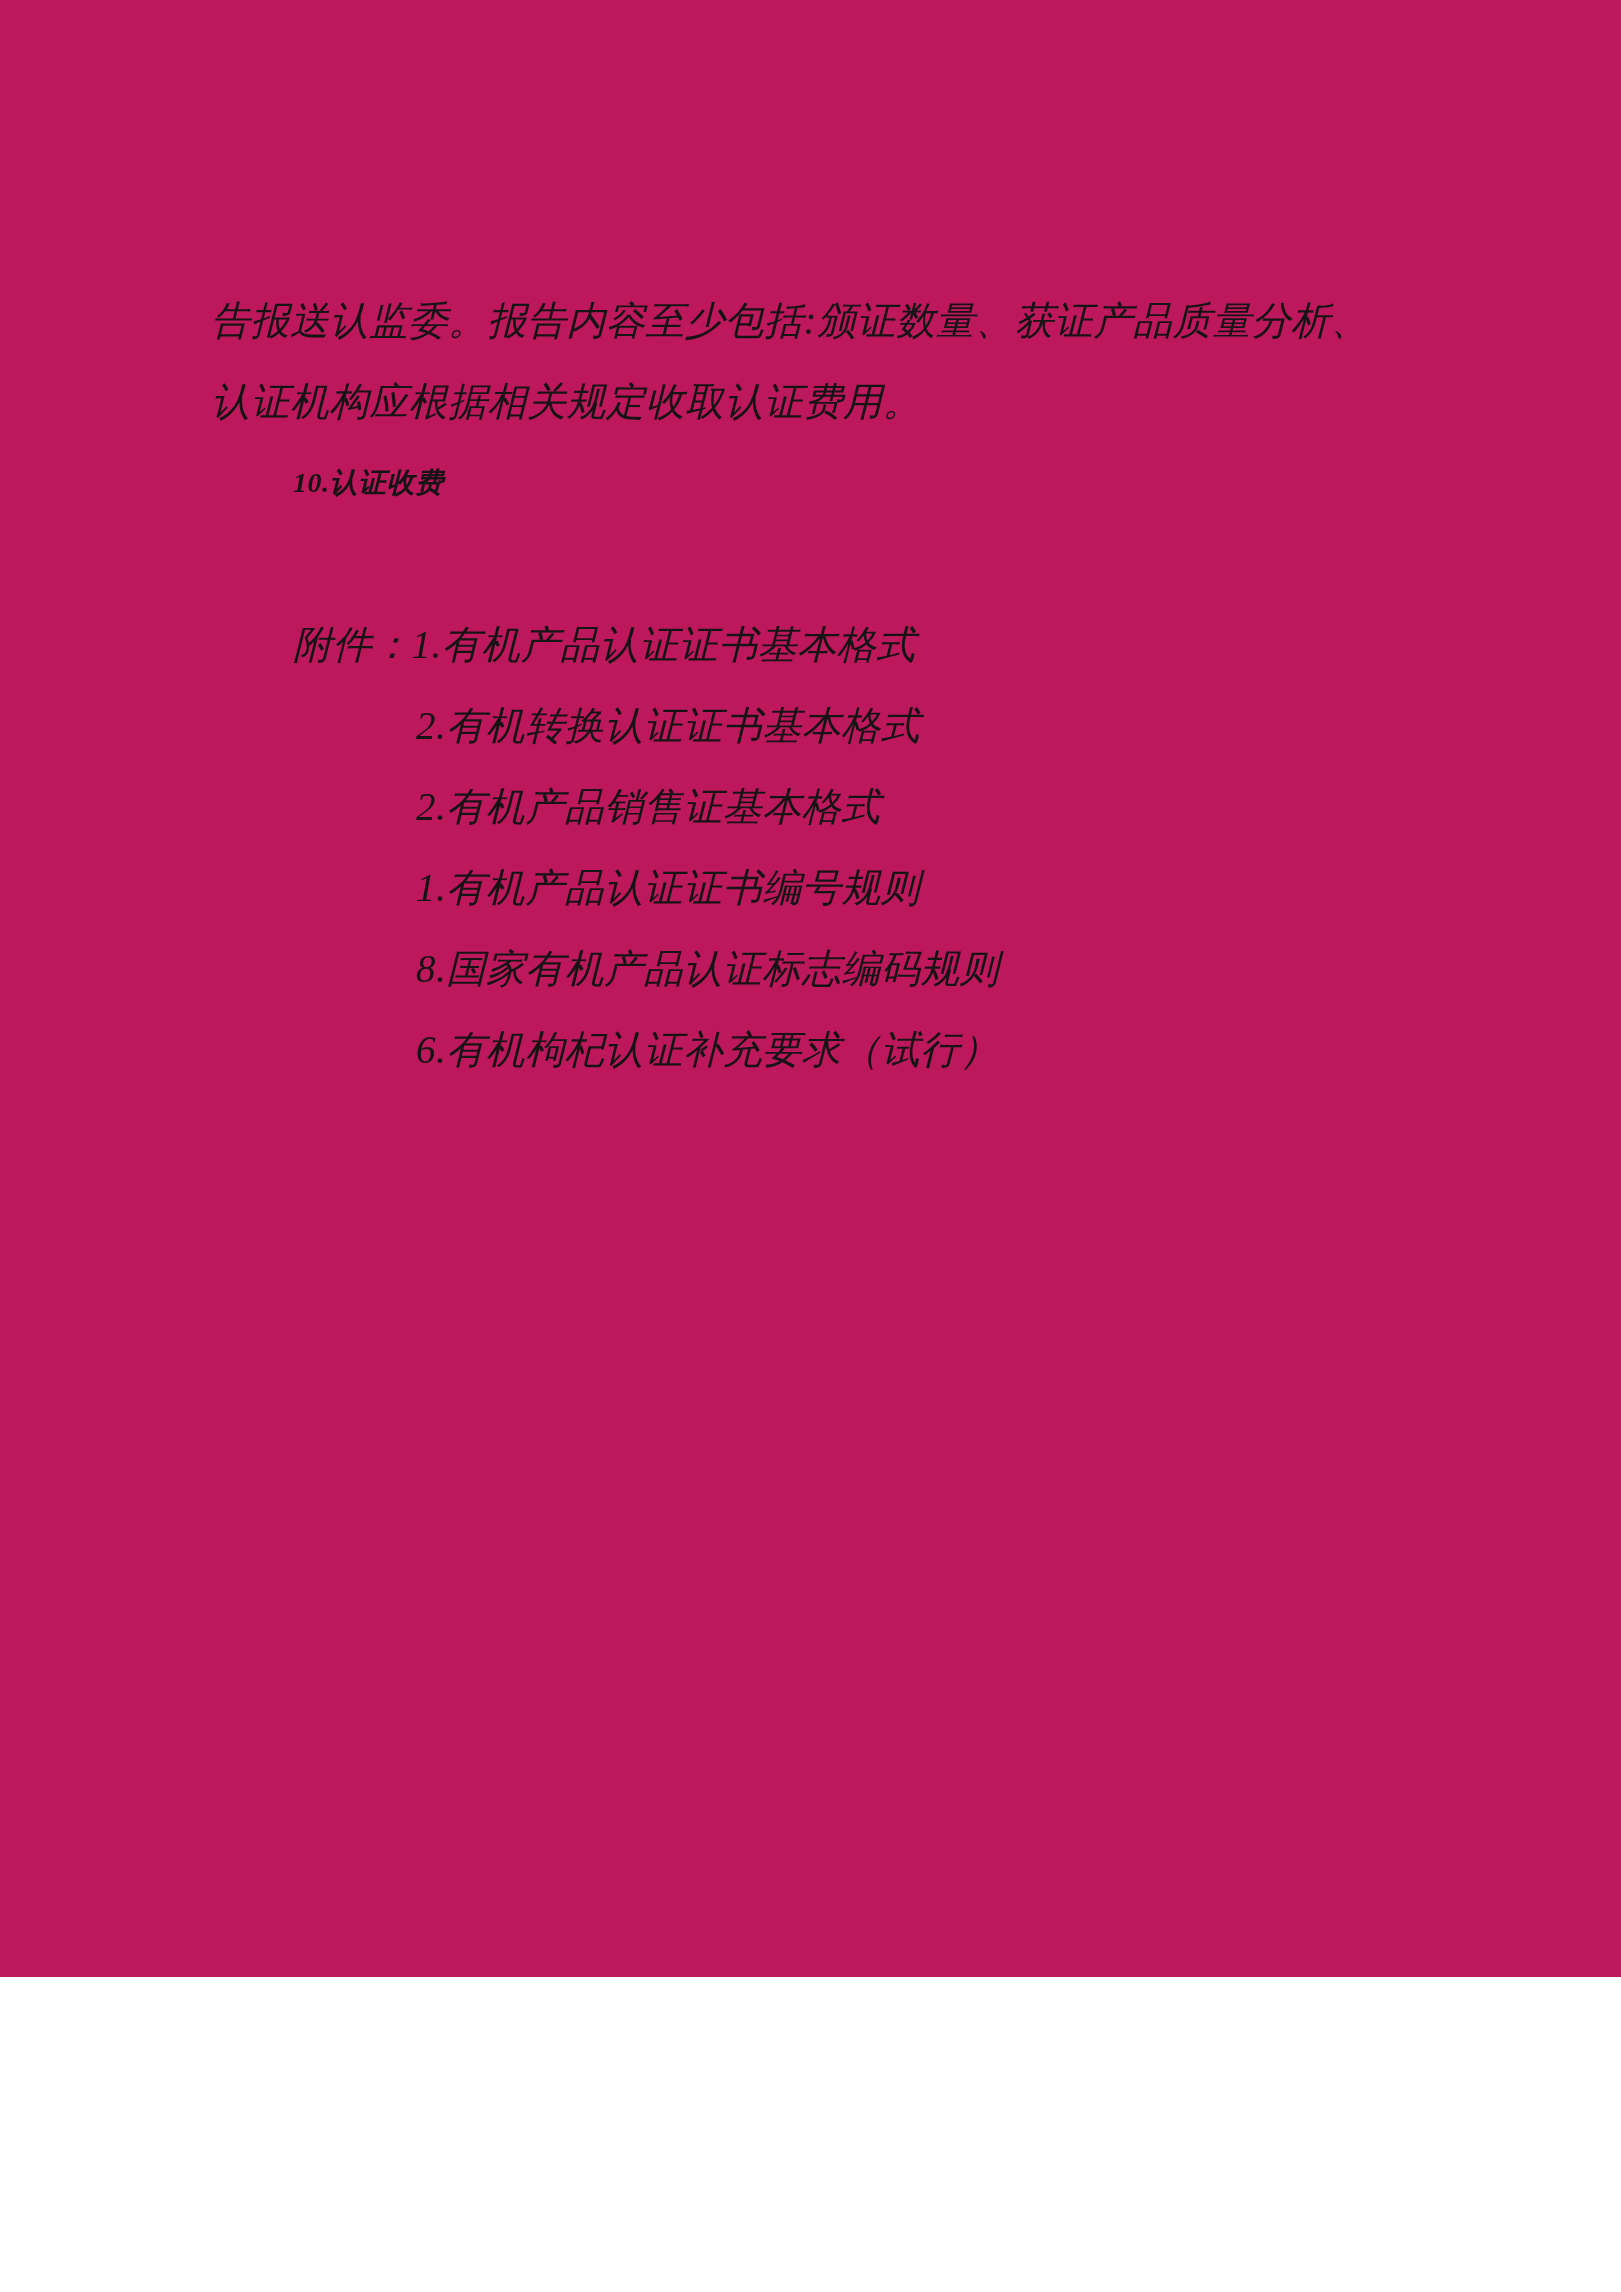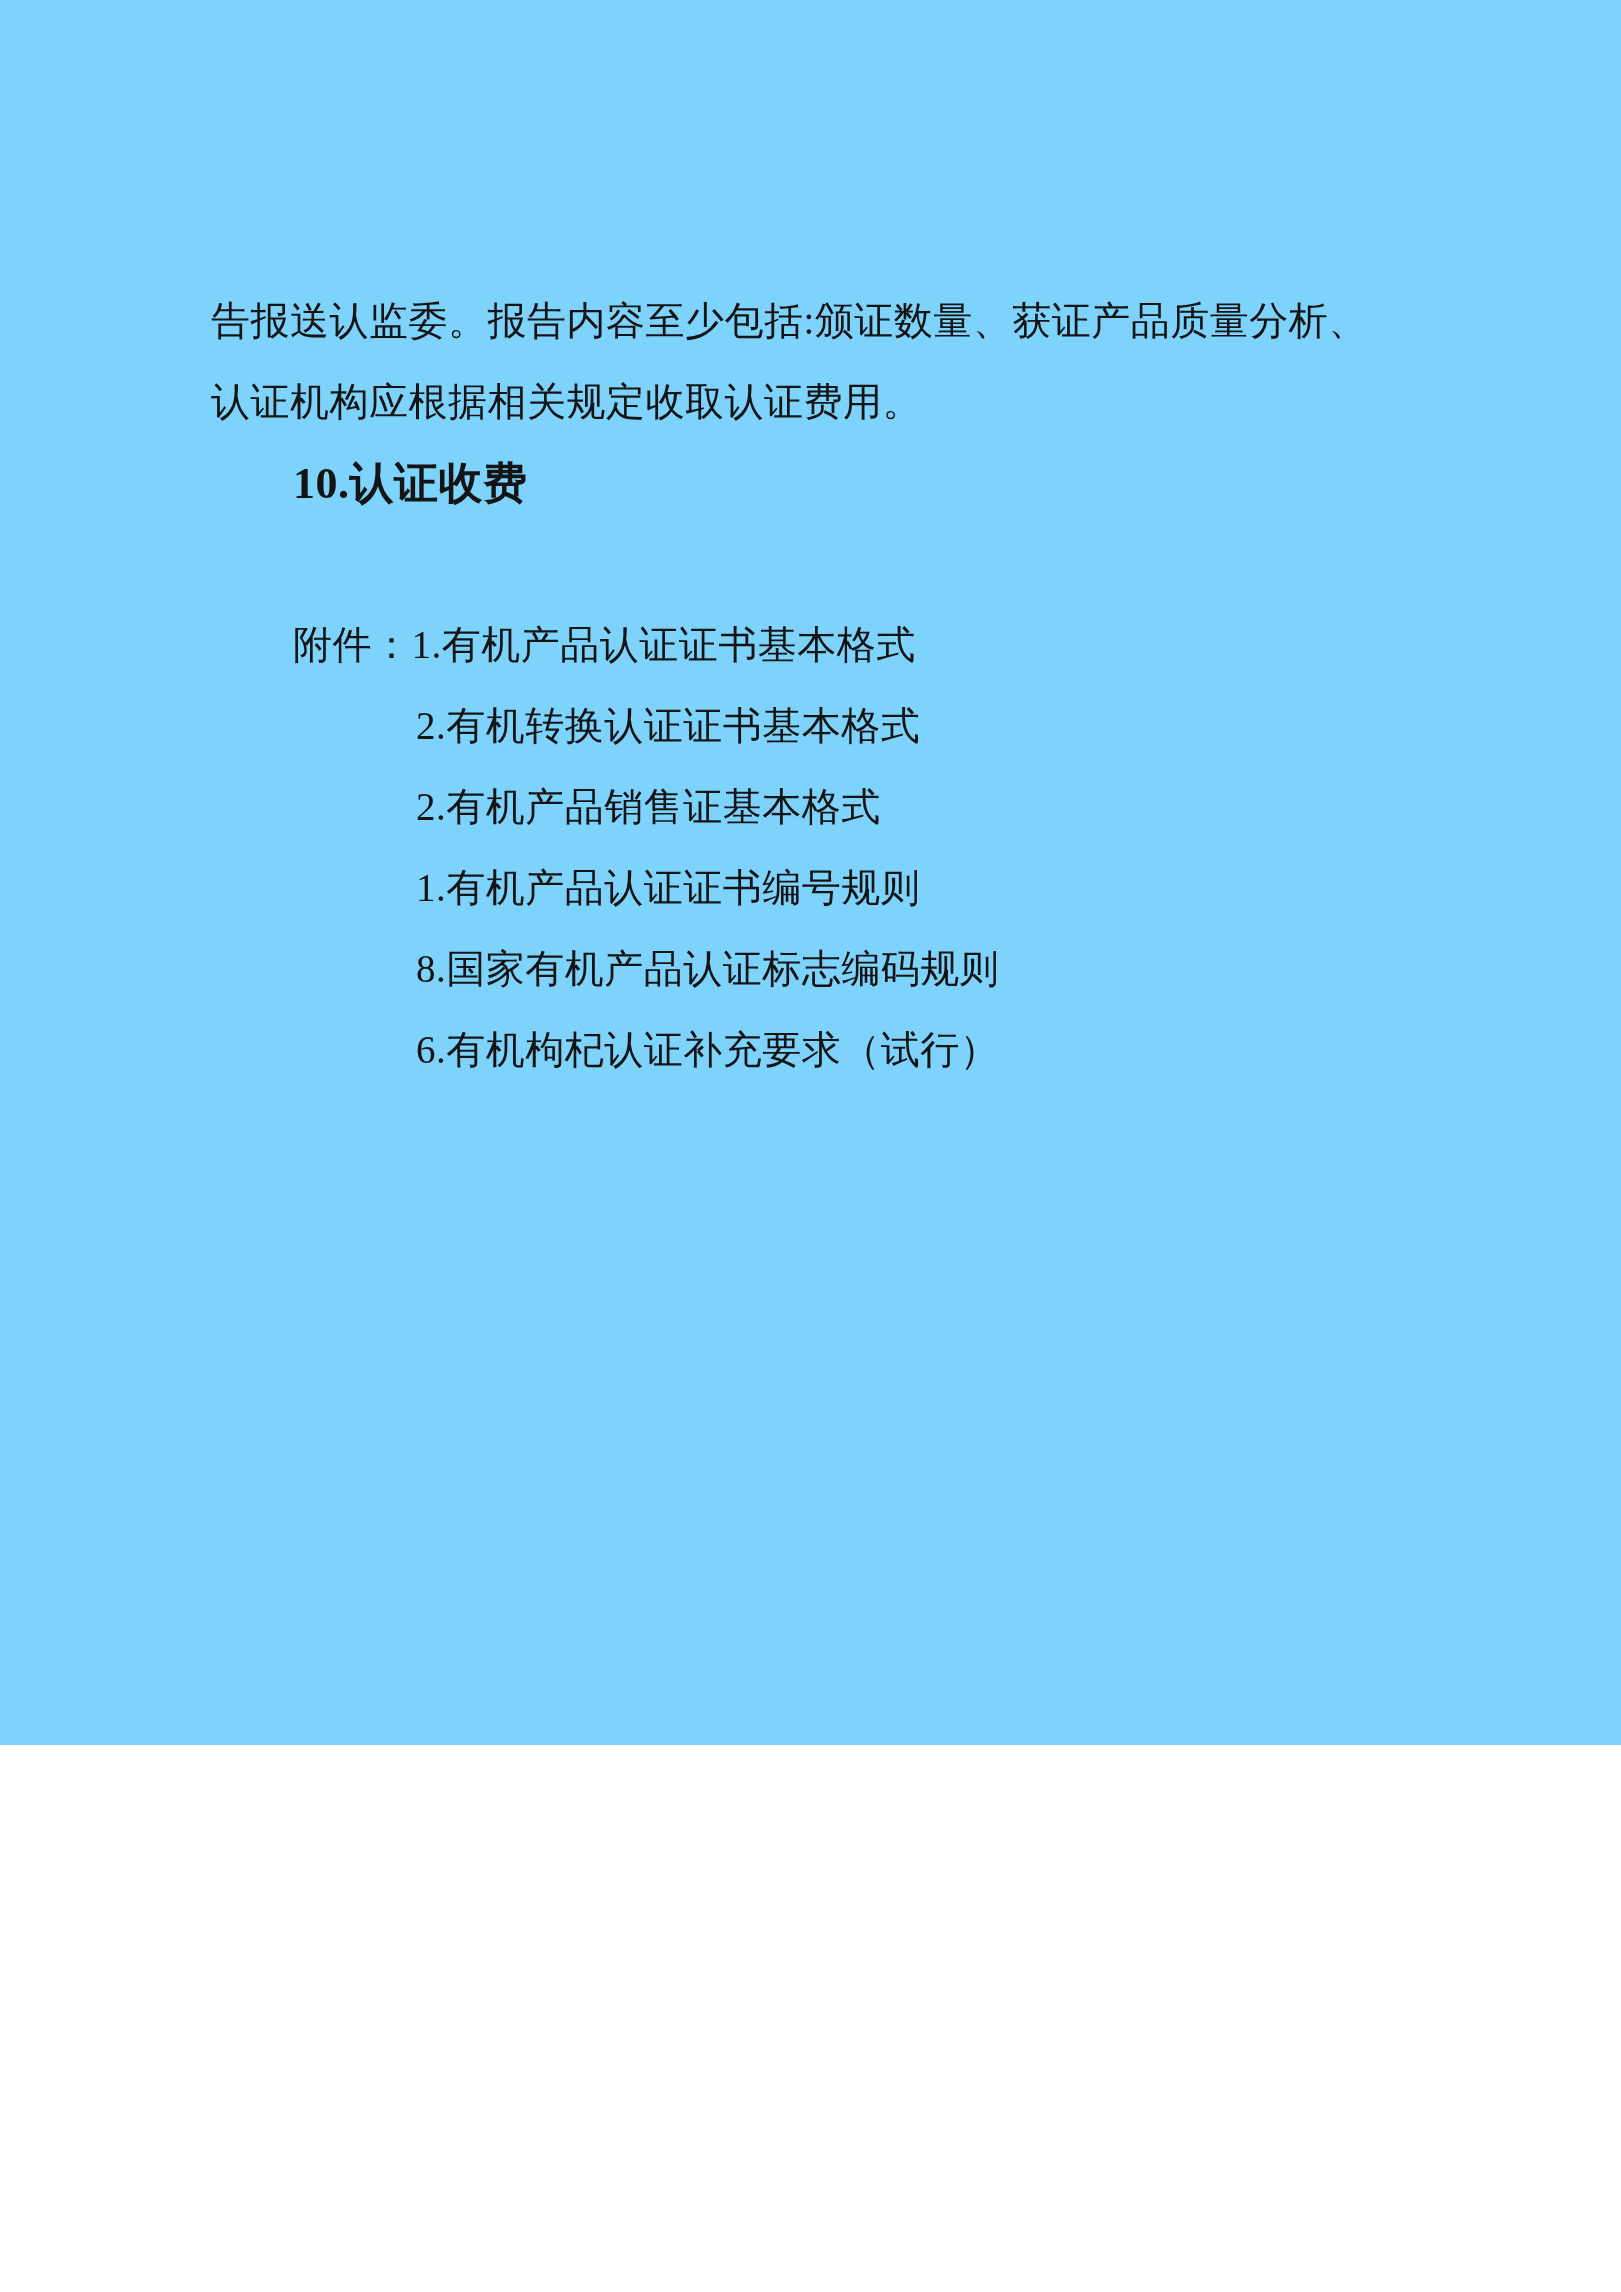--- a/index.html
+++ b/index.html
@@ -3,25 +3,26 @@
 <meta charset="utf-8">
 <style>
   html, body {
     margin: 0;
     padding: 0;
     background: #ffffff;
   }
   .page {
     position: relative;
     width: 1621px;
-    height: 1745px;
-    background: #7dd3fc;
+    height: 1977px;
+    background: #be185d;
     overflow: hidden;
     color: #141414;
     font-family: "Liberation Serif", "DejaVu Serif", serif;
+    font-style: italic;
   }
   .body-text {
     position: absolute;
     left: 211px;
     top: 280px;
     width: 1208px;
     font-size: 39px;
     line-height: 81px;
     letter-spacing: 0.5px;
   }
@@ -30,21 +31,21 @@
     height: 81px;
   }
   .ind2 {
     padding-left: 82px;
   }
   .ind-item {
     padding-left: 205px;
   }
   .heading {
     font-weight: 700;
-    font-size: 44px;
+    font-size: 28px;
   }
   .h-num {
     font-family: "Liberation Serif", "DejaVu Serif", serif;
     font-weight: 700;
   }
   .h-title {
     font-family: "Liberation Sans", "DejaVu Sans", sans-serif;
     font-weight: 700;
   }
   .spacer {

